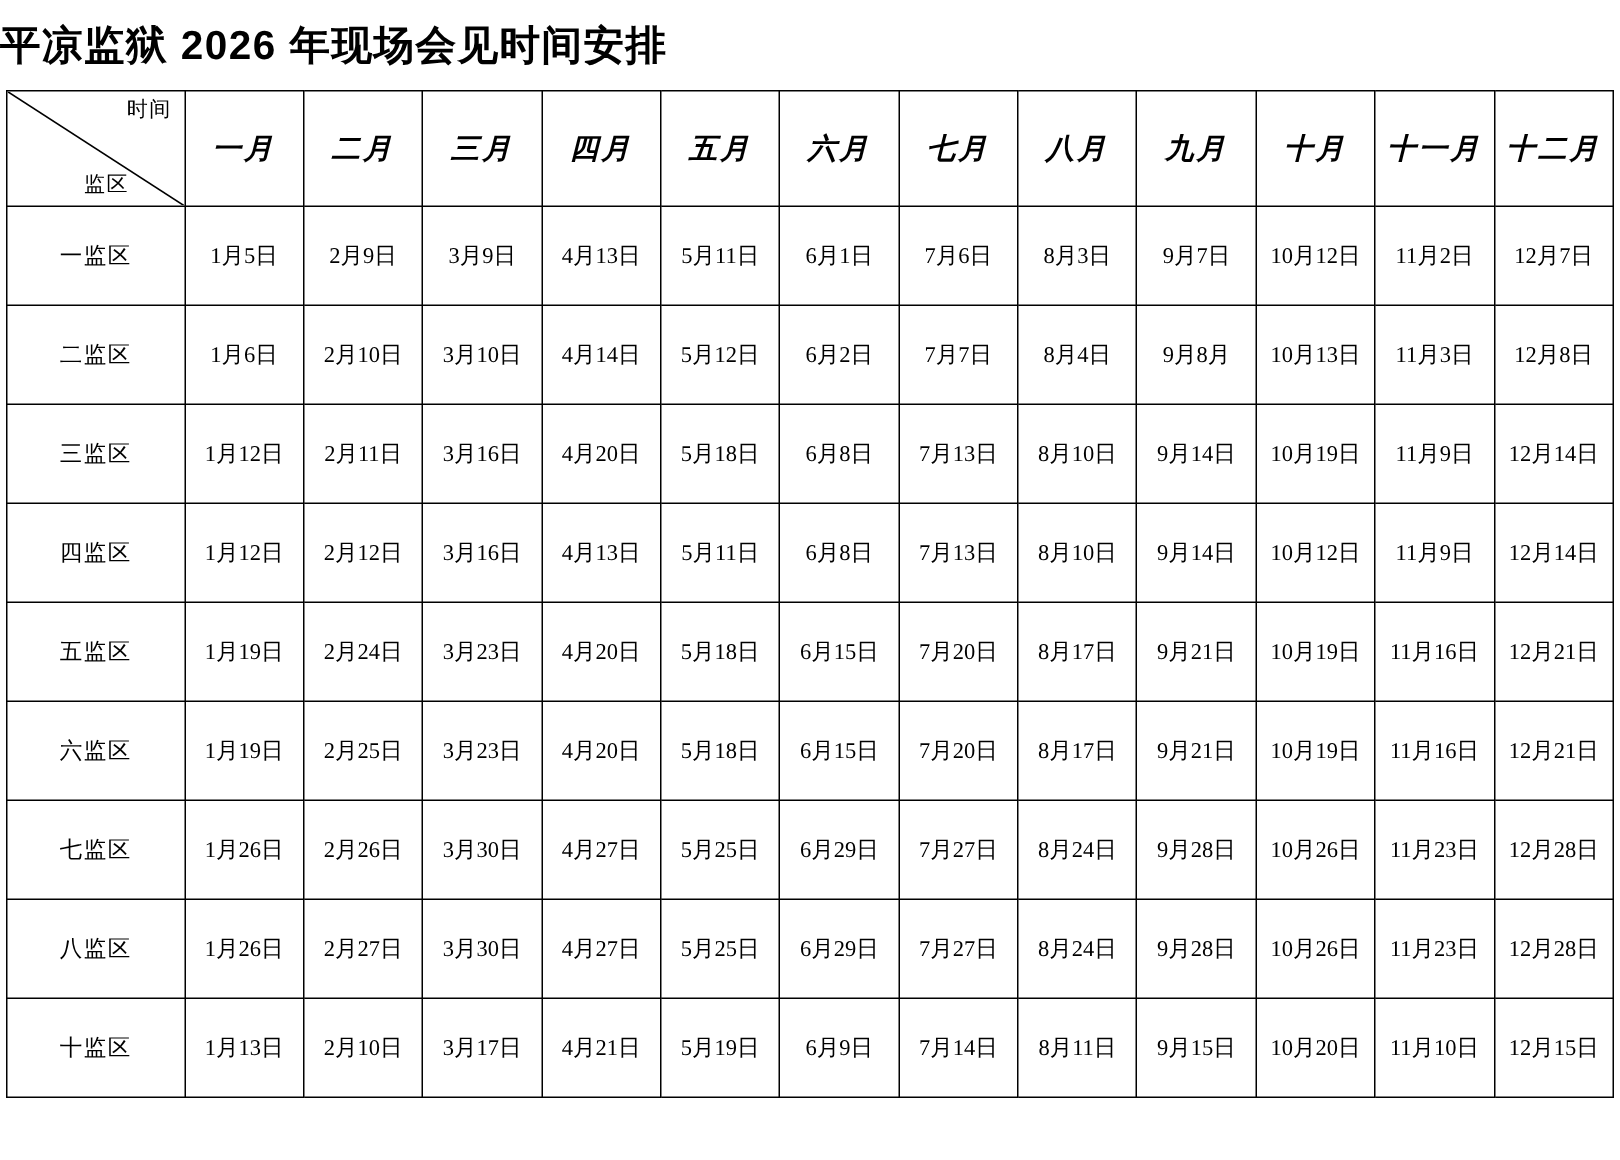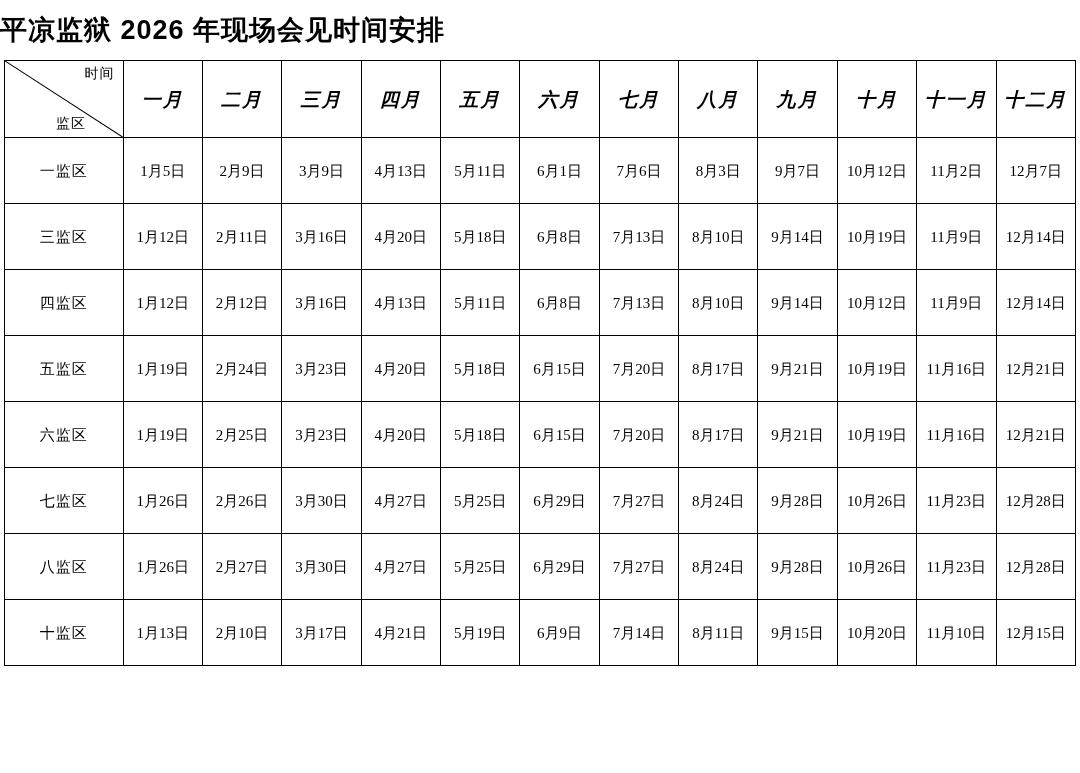--- a/index.html
+++ b/index.html
@@ -156,20 +156,35 @@
           <td class="date-cell">5月11日</td>
           <td class="date-cell">6月1日</td>
           <td class="date-cell">7月6日</td>
           <td class="date-cell">8月3日</td>
           <td class="date-cell">9月7日</td>
           <td class="date-cell">10月12日</td>
           <td class="date-cell">11月2日</td>
           <td class="date-cell">12月7日</td>
         </tr>
         <tr class="body-row">
+          <td class="area-cell">二监区</td>
+          <td class="date-cell">1月6日</td>
+          <td class="date-cell">2月10日</td>
+          <td class="date-cell">3月10日</td>
+          <td class="date-cell">4月14日</td>
+          <td class="date-cell">5月12日</td>
+          <td class="date-cell">6月2日</td>
+          <td class="date-cell">7月7日</td>
+          <td class="date-cell">8月4日</td>
+          <td class="date-cell">9月8月</td>
+          <td class="date-cell">10月13日</td>
+          <td class="date-cell">11月3日</td>
+          <td class="date-cell">12月8日</td>
+        </tr>
+        <tr class="body-row">
           <td class="area-cell">三监区</td>
           <td class="date-cell">1月12日</td>
           <td class="date-cell">2月11日</td>
           <td class="date-cell">3月16日</td>
           <td class="date-cell">4月20日</td>
           <td class="date-cell">5月18日</td>
           <td class="date-cell">6月8日</td>
           <td class="date-cell">7月13日</td>
           <td class="date-cell">8月10日</td>
           <td class="date-cell">9月14日</td>

